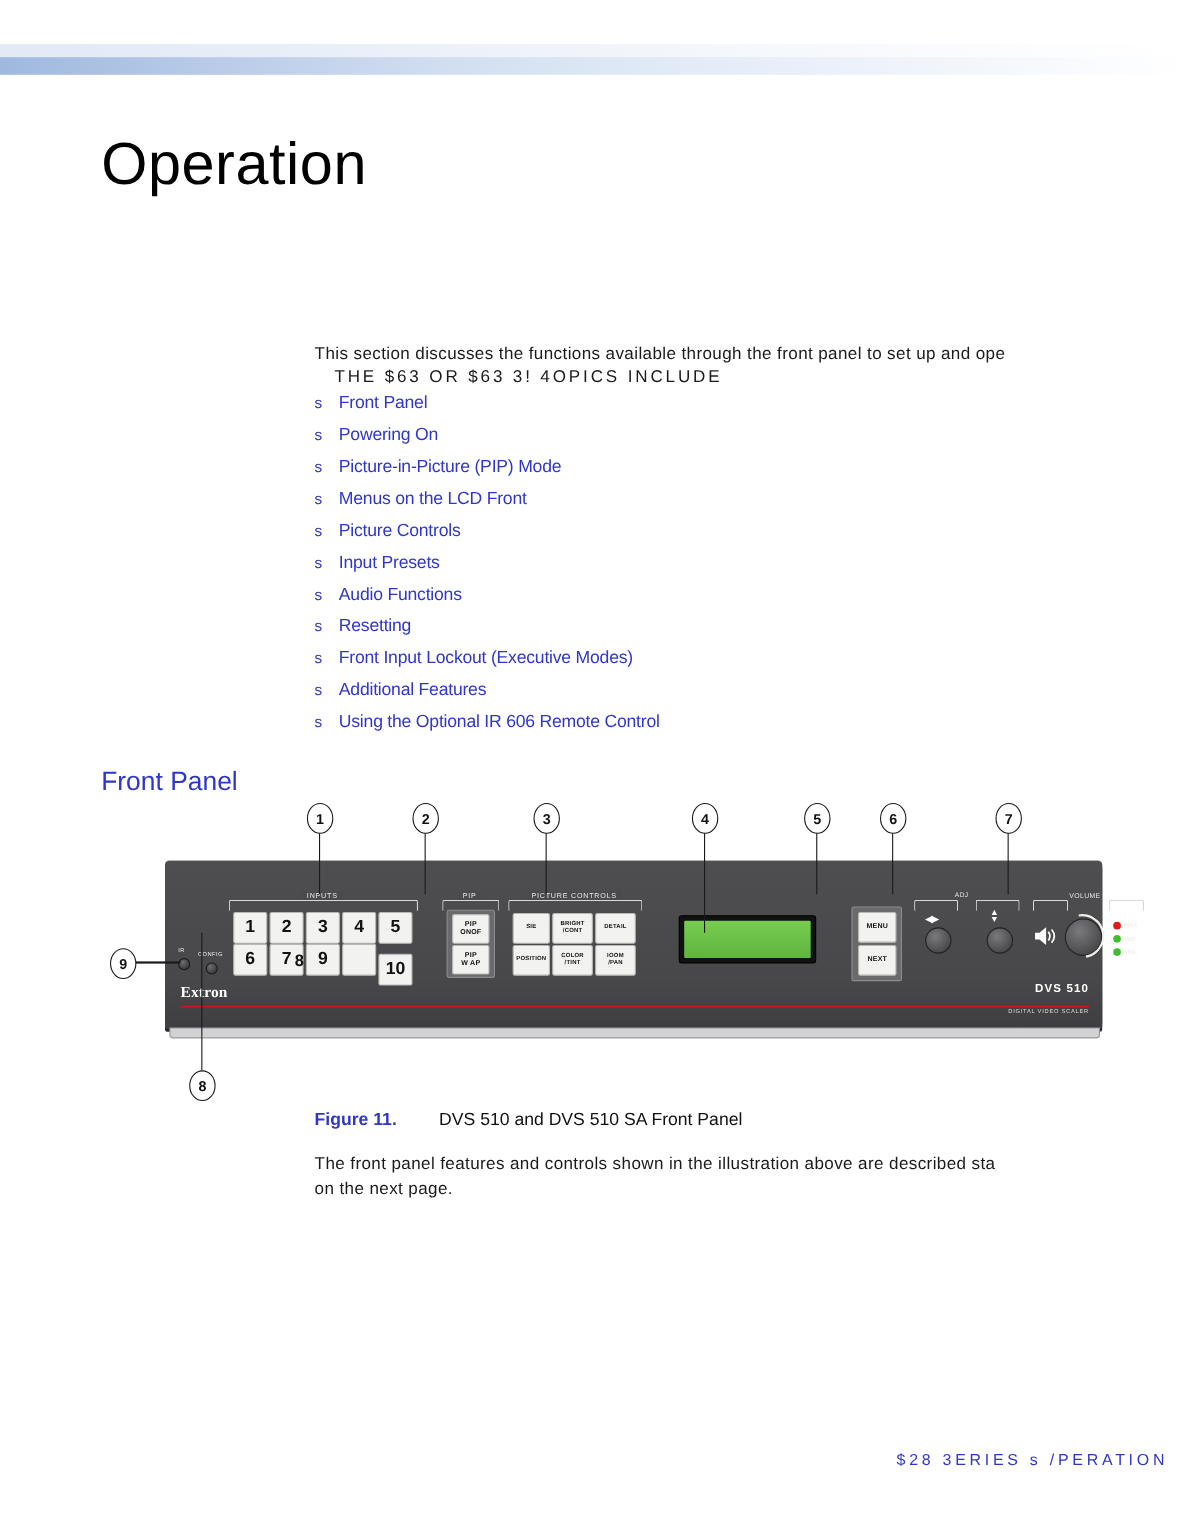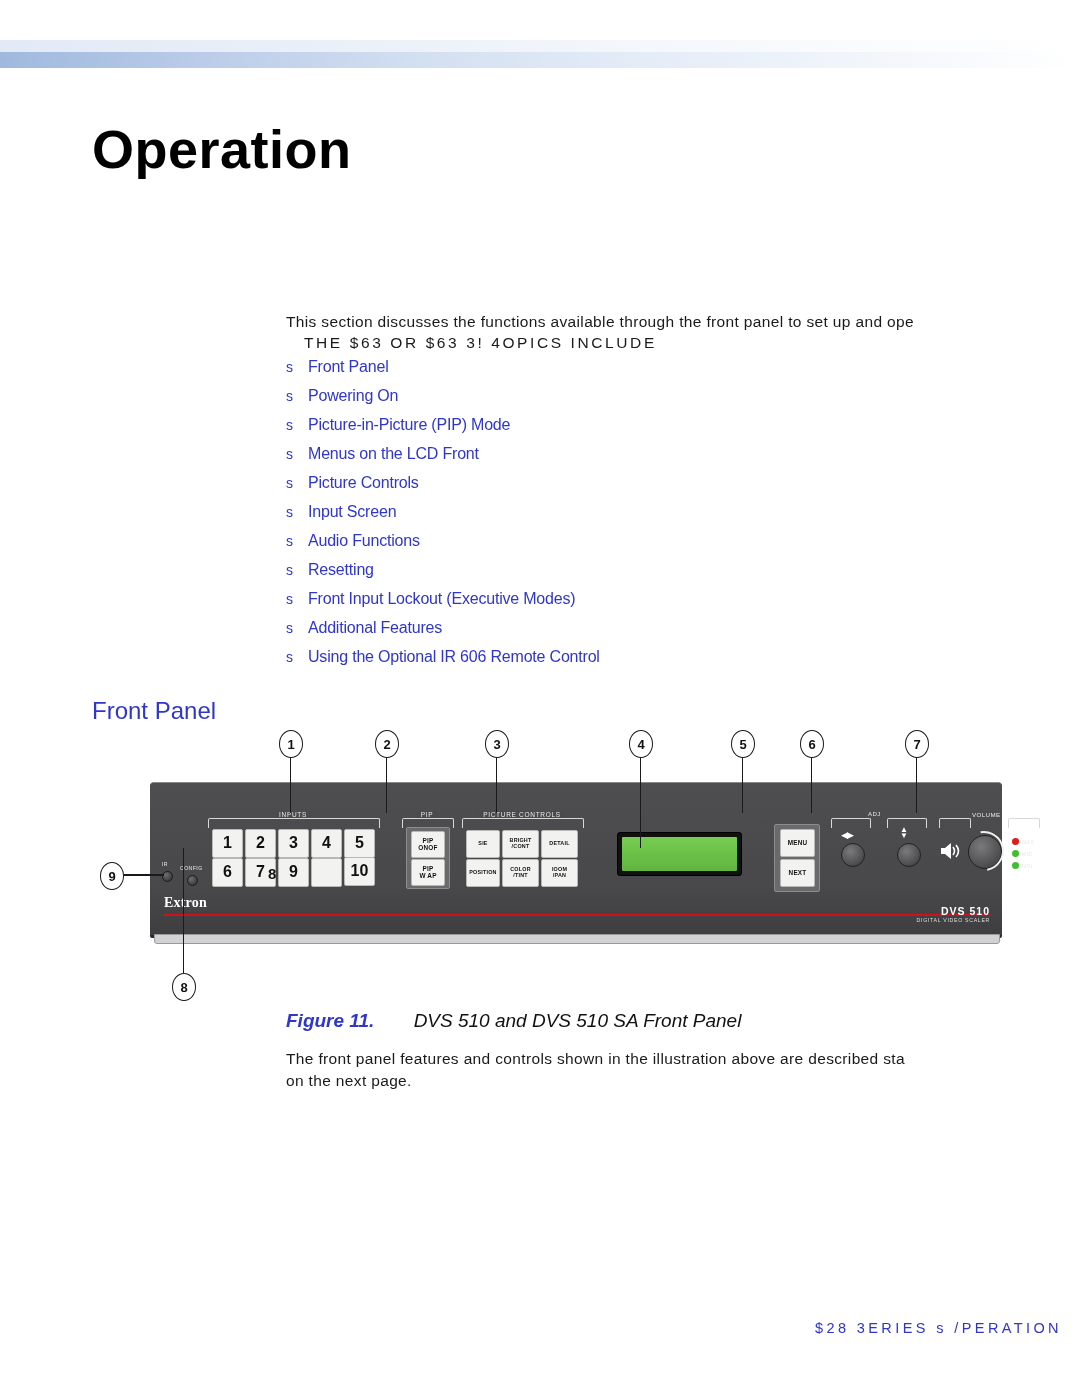--- a/index.html
+++ b/index.html
@@ -19,21 +19,21 @@
   .top-band-soft{
     position:absolute;left:0;top:40px;width:1080px;height:13px;
     background:linear-gradient(to right,#dde6f4 0%,#e6edf7 30%,#f2f6fb 60%,#ffffff 100%);
     opacity:.85;
   }
 
   
   .page-title{
     position:absolute;left:92px;top:118px;
     font-size:54px;color:#000;letter-spacing:.5px;
-    font-weight:700;
+    font-weight:400;
   }
 
   
   .intro{
     position:absolute;left:286px;top:312px;width:820px;
   }
   .intro .l1{font-size:15.5px;color:#1a1a1a;letter-spacing:.35px;white-space:nowrap;line-height:20px;}
   .intro .l2{font-size:15.5px;color:#1a1a1a;letter-spacing:2.6px;white-space:nowrap;line-height:22px;padding-left:18px;}
 
   
@@ -149,21 +149,21 @@
   .redline{position:absolute;background:#d0101c;height:1.6px;}
   .model{
     position:absolute;color:#ffffff;font-size:10.5px;font-weight:bold;letter-spacing:1px;text-align:right;
   }
   .model-sub{
     position:absolute;color:#dddddb;font-size:5.2px;letter-spacing:.7px;text-align:right;
   }
   .spk{position:absolute;}
 
   
-  .caption{position:absolute;left:286px;top:1010px;font-size:19px;font-style:italic;}
+  .caption{position:absolute;left:286px;top:1010px;font-size:16px;}
   .caption .fignum{color:#2f36c9;font-weight:bold;}
   .caption .capbody{color:#111;margin-left:34px;}
 
   
   .outro{position:absolute;left:286px;top:1048px;width:830px;}
   .outro div{font-size:15.5px;color:#1a1a1a;letter-spacing:.35px;line-height:22px;white-space:nowrap;}
 
   
   .footer{
     position:absolute;right:18px;top:1320px;
@@ -199,21 +199,21 @@
   <div class="toc-item">
     <span class="toc-bullet">s</span>
     <span class="toc-label">Menus on the LCD Front</span>
   </div>
   <div class="toc-item">
     <span class="toc-bullet">s</span>
     <span class="toc-label">Picture Controls</span>
   </div>
   <div class="toc-item">
     <span class="toc-bullet">s</span>
-    <span class="toc-label">Input Screen</span>
+    <span class="toc-label">Input Presets</span>
   </div>
   <div class="toc-item">
     <span class="toc-bullet">s</span>
     <span class="toc-label">Audio Functions</span>
   </div>
   <div class="toc-item">
     <span class="toc-bullet">s</span>
     <span class="toc-label">Resetting</span>
   </div>
   <div class="toc-item">
@@ -277,21 +277,21 @@
     <div class="pbtn lg" style="left:62px;top:46px;width:29px;height:27px;">1</div>
     <div class="pbtn lg" style="left:95px;top:46px;width:29px;height:27px;">2</div>
     <div class="pbtn lg" style="left:128px;top:46px;width:29px;height:27px;">3</div>
     <div class="pbtn lg" style="left:161px;top:46px;width:29px;height:27px;">4</div>
     <div class="pbtn lg" style="left:194px;top:46px;width:29px;height:27px;">5</div>
 
     <div class="pbtn lg" style="left:62px;top:75px;width:29px;height:27px;">6</div>
     <div class="pbtn lg" style="left:95px;top:75px;width:29px;height:27px;">7</div>
     <div class="pbtn lg" style="left:128px;top:75px;width:29px;height:27px;">9</div>
     <div class="pbtn lg" style="left:161px;top:75px;width:29px;height:27px;"></div>
-    <div class="pbtn lg" style="left:194px;top:74px;width:29px;height:27px;">10</div>
+    <div class="pbtn lg" style="left:194px;top:84px;width:29px;height:27px;">10</div>
     <div style="position:absolute;left:118px;top:82px;font-size:15px;font-weight:bold;color:#111;z-index:3;">8</div>
 
     <div class="grp" style="left:252px;top:28px;width:50px;height:18px;">
       <div class="grp-line"></div>
       <div class="grp-txt">PIP</div>
     </div>
     <div class="btn-cage" style="left:256px;top:44px;width:42px;height:60px;"></div>
     <div class="pbtn med" style="left:261px;top:48px;width:32px;height:25px;">
       <span>PIP</span>
       <span>ONOF</span>
@@ -369,21 +369,21 @@
 
     <div class="led" style="left:862px;top:55px;background:#e01b1b;"></div>
     <div class="led-lbl" style="left:872px;top:56px;">MAX</div>
     <div class="led" style="left:862px;top:67px;background:#3fbf2f;"></div>
     <div class="led-lbl" style="left:872px;top:68px;">MID</div>
     <div class="led" style="left:862px;top:79px;background:#3fbf2f;"></div>
     <div class="led-lbl" style="left:872px;top:80px;">MIN</div>
 
     <div class="extron" style="left:14px;top:112px;">Extron</div>
     <div class="redline" style="left:14px;top:131px;width:826px;"></div>
-    <div class="model" style="right:12px;top:122px;">DVS 510</div>
+    <div class="model" style="right:12px;top:110px;">DVS 510</div>
     <div class="model-sub" style="right:12px;top:134px;">DIGITAL VIDEO SCALER</div>
   </div>
 
   <div class="chassis-foot"></div>
 </div>
 
 <div class="caption">
   <span class="fignum">Figure 11.</span>
   <span class="capbody">DVS 510 and DVS 510 SA Front Panel</span>
 </div>

